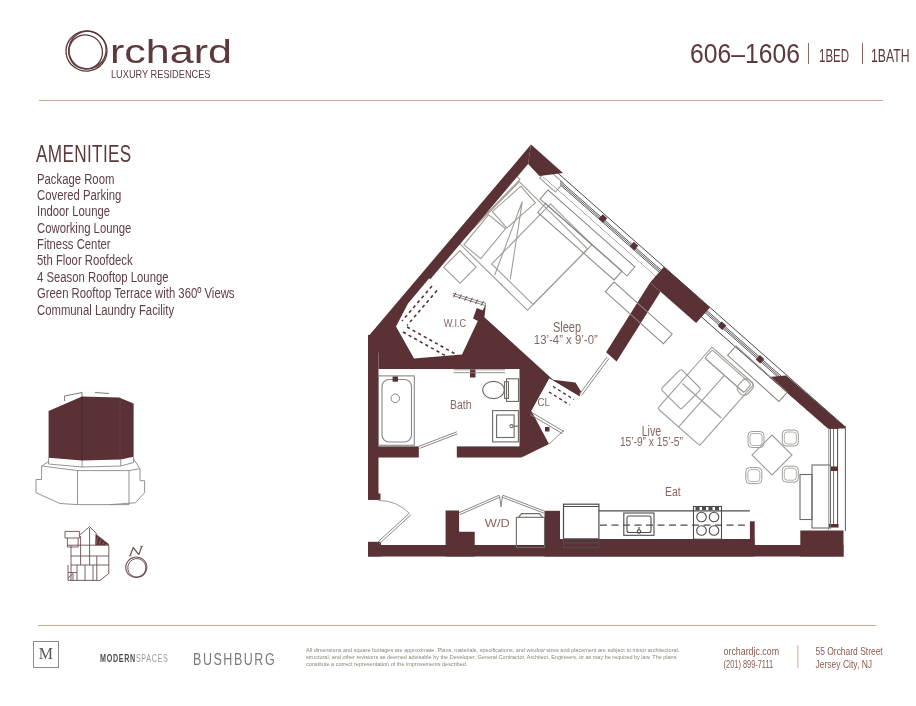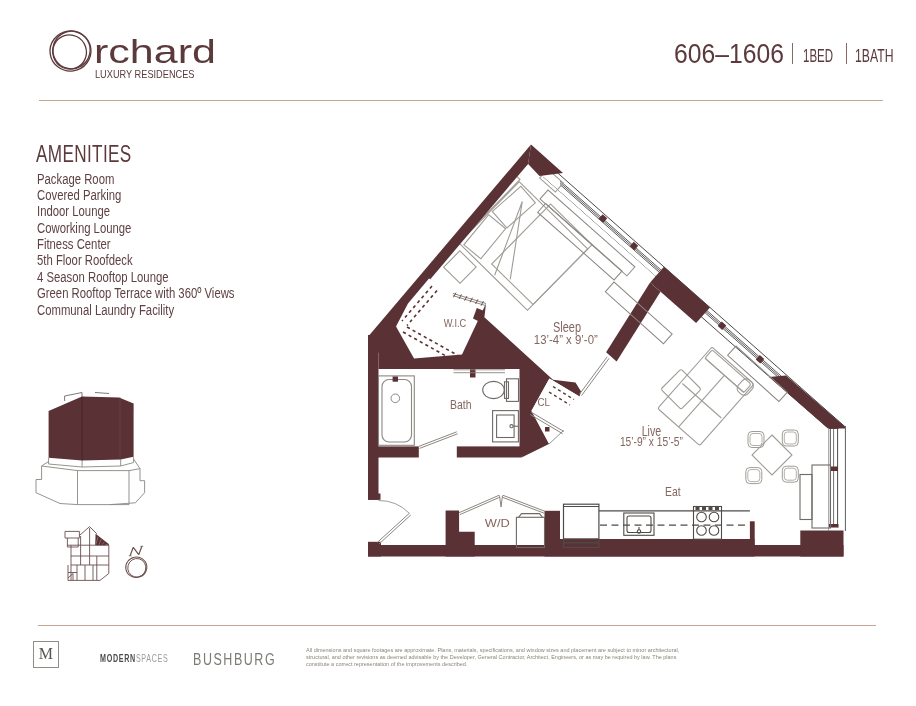--- a/index.html
+++ b/index.html
@@ -4,21 +4,21 @@
 <style>
   html,body{margin:0;padding:0;background:#ffffff;}
   #page{position:relative;width:916px;height:706px;background:#ffffff;overflow:hidden;
         font-family:"Liberation Sans",sans-serif;}
   .abs{position:absolute;}
 </style>
 </head>
 <body>
 <div id="page">
 
-<div class="abs" style="left:0;top:0;width:737px;height:110px;padding-left:12px;">
+<div class="abs" style="left:16px;top:0;width:737px;height:110px;padding-left:12px;">
 <svg width="916" height="110" viewBox="0 0 916 110" fill="none">
 
   <g fill="none" stroke="#5c3a3c" stroke-width="1.3">
     <ellipse cx="58.5" cy="51" rx="20.5" ry="20" transform="rotate(-8 58.5 51)"></ellipse>
     <ellipse cx="59.5" cy="50" rx="18.6" ry="18.8" transform="rotate(14 59.5 50)"></ellipse>
     <ellipse cx="57.6" cy="52" rx="16.8" ry="17.2" transform="rotate(-20 57.6 52)"></ellipse>
   </g>
 
   <text x="82" y="62.5" font-size="33" fill="#5c3a3c" textLength="122" lengthAdjust="spacingAndGlyphs" font-family="Liberation Sans,sans-serif">rchard</text>
 
@@ -356,14 +356,28 @@
 
 <div class="abs" style="left:193.3px;top:650.5px;font-size:16px;letter-spacing:2px;color:#7d7a74;
      transform:scaleX(0.78);transform-origin:0 0;white-space:nowrap;">BUSHBURG</div>
 
 <div class="abs" style="left:306px;top:646.5px;font-size:5.5px;line-height:7.2px;color:#8a8578;white-space:nowrap;">
 All dimensions and square footages are approximate. Plans, materials, specifications, and window sizes and placement are subject to minor architectural,<br>
 structural, and other revisions as deemed advisable by the Developer, General Contractor, Architect, Engineers, or as may be required by law. The plans<br>
 constitute a correct representation of the improvements described.
 </div>
 
+<div class="abs" style="left:0;top:636px;width:916px;height:44px;">
+<svg width="916" height="44" viewBox="0 0 916 44" fill="none">
+
+  <text x="723.6" y="19" font-size="11.5" fill="#8a5a50" textLength="55.4" lengthAdjust="spacingAndGlyphs" font-family="Liberation Sans,sans-serif">orchardjc.com</text>
+
+  <text x="723.6" y="31.8" font-size="11.5" fill="#8a5a50" textLength="49.5" lengthAdjust="spacingAndGlyphs" font-family="Liberation Sans,sans-serif">(201) 899-7111</text>
+
+  <line x1="797.9" y1="9.4" x2="797.9" y2="31.8" stroke="#c9a690" stroke-width="1"></line>
+
+  <text x="815.5" y="19" font-size="11.5" fill="#8a5a50" textLength="67.2" lengthAdjust="spacingAndGlyphs" font-family="Liberation Sans,sans-serif">55 Orchard Street</text>
+
+  <text x="815.5" y="31.8" font-size="11.5" fill="#8a5a50" textLength="56.6" lengthAdjust="spacingAndGlyphs" font-family="Liberation Sans,sans-serif">Jersey City, NJ</text>
+</svg>
+</div>
 
 </div>
 
 </body></html>

